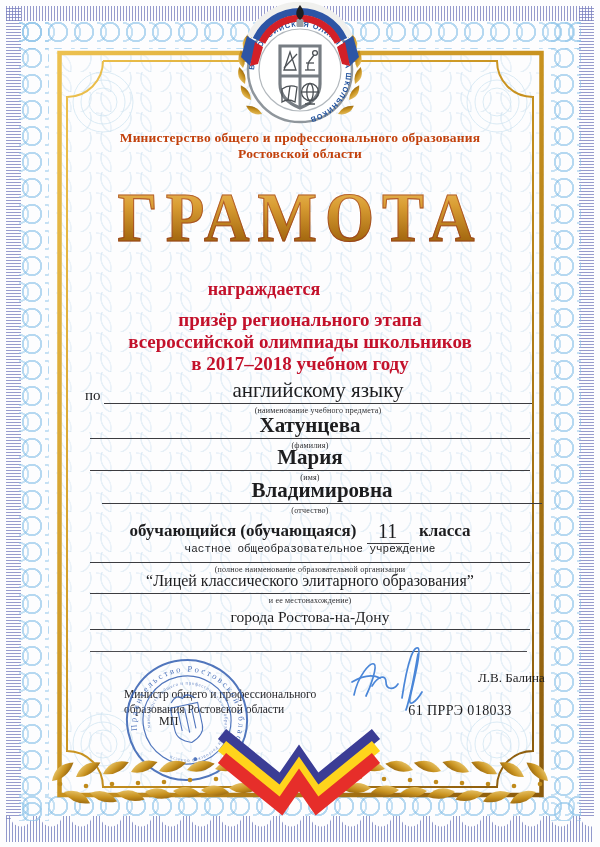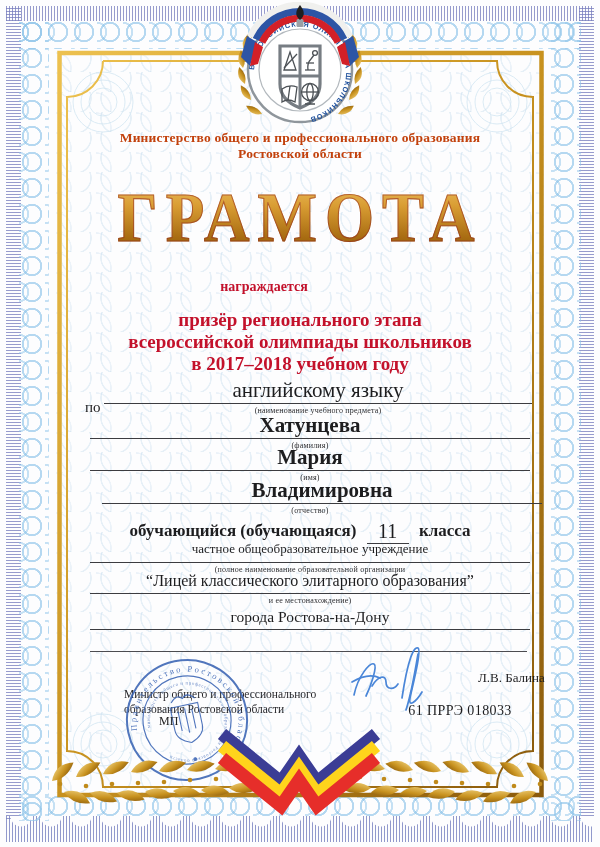--- a/index.html
+++ b/index.html
@@ -46,39 +46,39 @@
   
   .ministry{top:130px;left:0;width:600px;text-align:center;font-weight:bold;
     font-size:13.5px;line-height:16px;color:#c2410c;letter-spacing:.2px;}
   .title{top:170px;left:0;width:600px;text-align:center;font-weight:bold;
     font-size:63px;letter-spacing:8px;line-height:84px;
     background:linear-gradient(180deg,#f0c468 6%,#d99d33 38%,#a86c12 72%,#7c4a06 100%);
     -webkit-background-clip:text;background-clip:text;color:transparent;
     -webkit-text-stroke:1px rgba(146,36,30,.55);
     transform:scaleY(1.12);transform-origin:center top;}
   .awarded{top:279px;left:0;width:528px;text-align:center;font-weight:bold;
-    font-size:14px;color:#c3112b;}
+    font-size:18px;color:#c3112b;}
   .award-lines{top:309px;left:0;width:600px;text-align:center;font-weight:bold;
     font-size:19px;line-height:22px;color:#c3112b;}
   .fline{border-bottom:1.2px solid #3c3c40;text-align:center;overflow:hidden;}
   .fval{display:block;width:100%;}
   .caption{text-align:center;font-size:8px;color:#2b2b2e;letter-spacing:.2px;}
-  .po-label{top:387px;left:85px;font-size:15px;margin-top:12px;}
+  .po-label{top:387px;left:85px;font-size:15px;}
   .l-subject{top:375px;left:104px;width:428px;height:28px;line-height:30px;font-size:21px;}
   .c-subject{top:406px;left:104px;width:428px;}
   .l-surname{top:409px;left:90px;width:440px;height:29px;line-height:32px;font-size:21px;font-weight:bold;}
   .c-surname{top:441px;left:90px;width:440px;}
   .l-name{top:441px;left:90px;width:440px;height:29px;line-height:32px;font-size:21px;font-weight:bold;text-align:center;}
   .c-name{top:473px;left:90px;width:440px;}
   .l-patro{top:474px;left:102px;width:440px;height:29px;line-height:32px;font-size:21px;font-weight:bold;}
   .c-patro{top:506px;left:90px;width:440px;}
   .grade-row{top:520px;left:0;width:600px;text-align:center;font-size:17px;font-weight:bold;}
   .grade-val{display:inline-block;width:42px;border-bottom:1.2px solid #3c3c40;
     font-weight:normal;font-size:20px;text-align:center;margin:0 6px;vertical-align:-2px;}
-  .l-org{top:534px;left:90px;width:440px;height:28px;line-height:30px;font-size:13px;}
+  .l-org{top:534px;left:90px;width:440px;height:28px;line-height:30px;font-size:11px;font-family:Liberation Mono, monospace;}
   .c-org{top:565px;left:90px;width:440px;}
   .l-org2{top:566px;left:90px;width:440px;height:27px;line-height:29px;font-size:16px;}
   .c-org2{top:596px;left:90px;width:440px;}
   .l-loc{top:603px;left:90px;width:440px;height:26px;line-height:28px;font-size:15.5px;}
   .separator{top:651px;left:90px;width:437px;border-top:1.3px solid #4c4c50;height:0;}
   .minister{top:687px;left:99px;width:210px;font-size:11.5px;line-height:14.5px;color:#26262a;margin-left:25px;}
   .balina{top:670px;left:478px;font-size:13px;}
   .serial{top:703px;left:355px;width:210px;text-align:center;font-weight:normal;font-size:14px;letter-spacing:.4px;}
   .mp{top:714px;left:159px;font-size:12px;color:#222;}
 </style>

